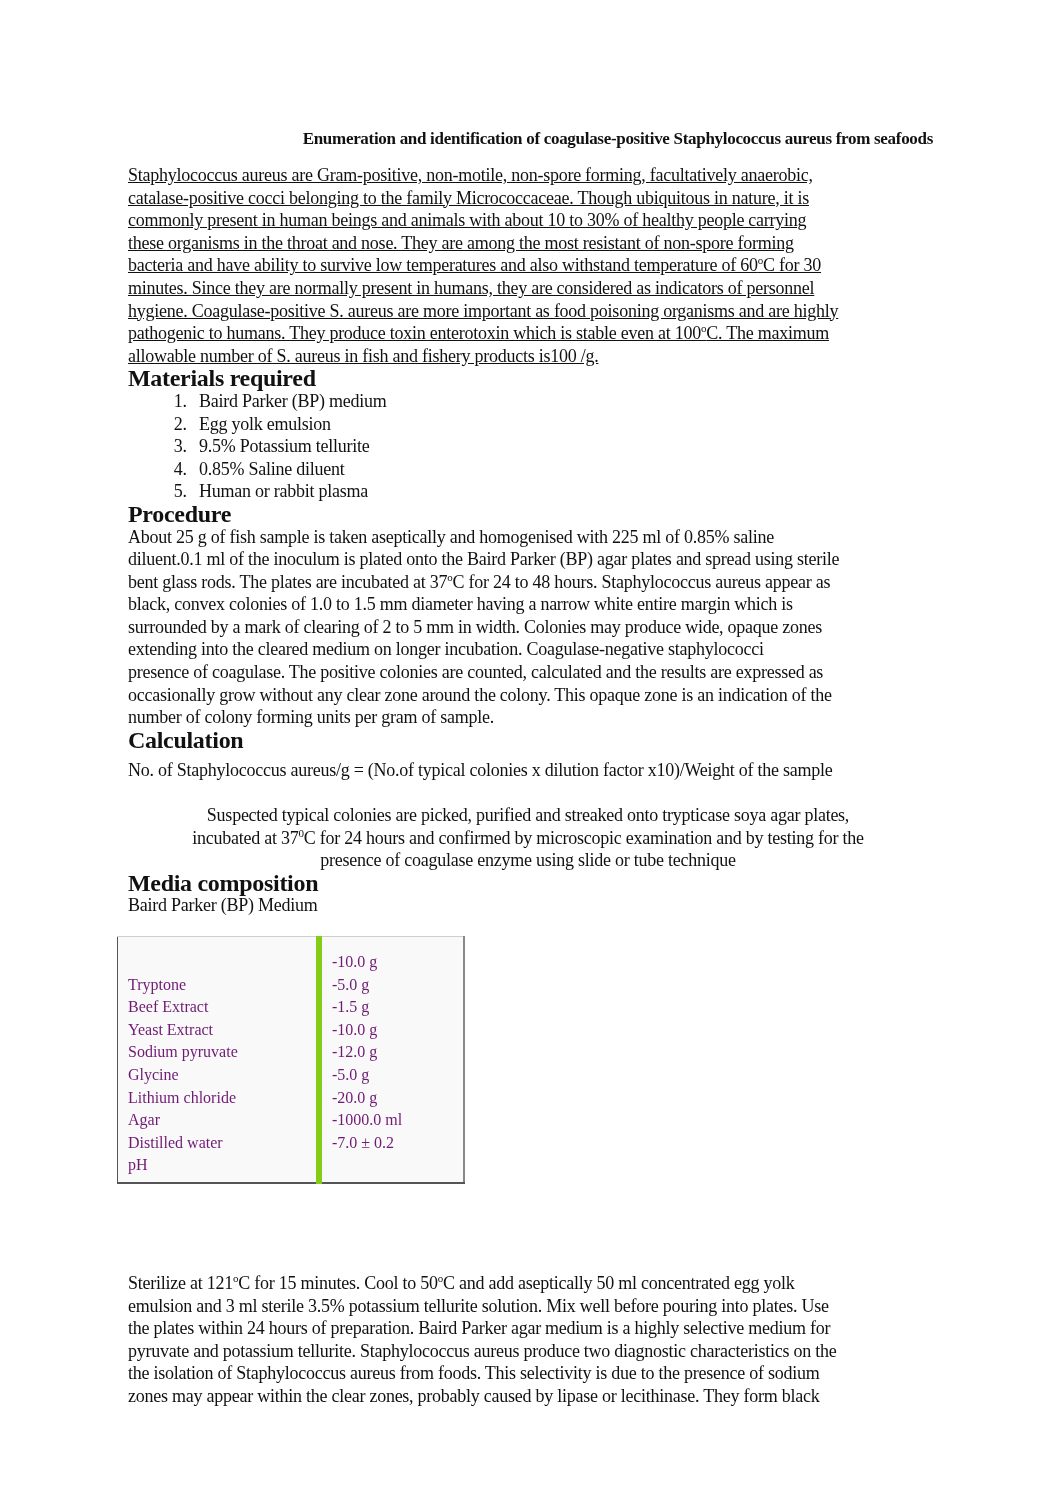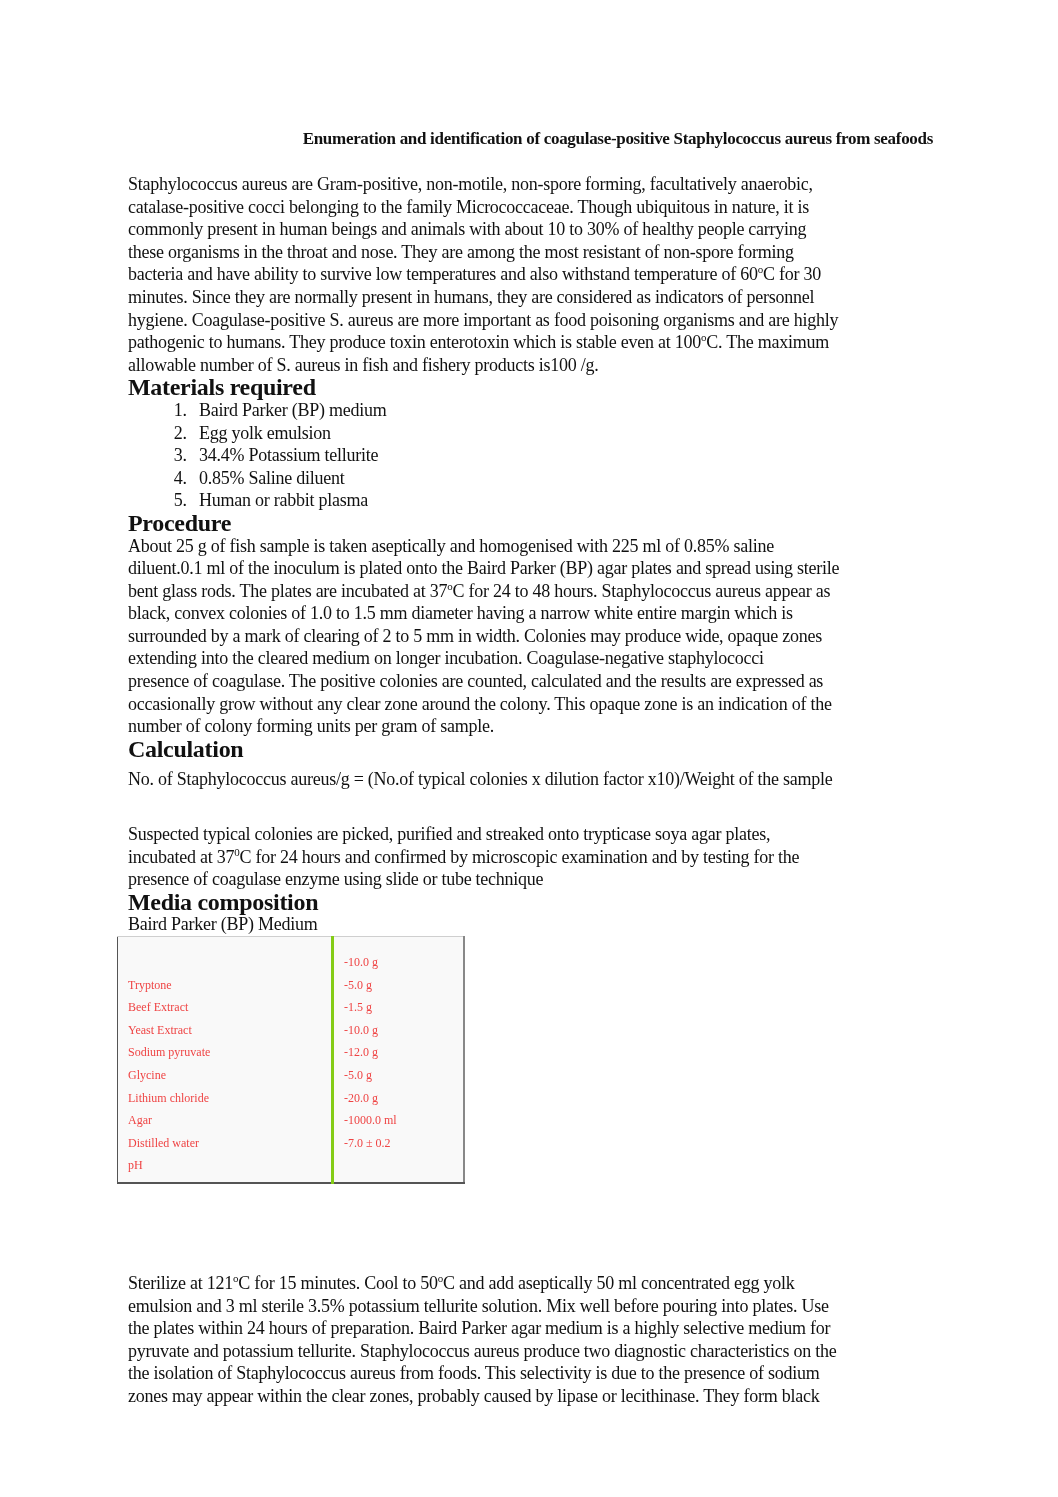--- a/index.html
+++ b/index.html
@@ -7,37 +7,37 @@
     width: 1058px; height: 1497px; position: relative; overflow: hidden;
     font-family: "Liberation Serif", "DejaVu Serif", serif;
     color: #111111;
   }
   .page { position: absolute; left: 128px; top: 128px; width: 800px; }
   .title {
     font-weight: bold; font-size: 17px; text-align: right;
     margin: 0 0 0 25px; width: 780px; line-height: 22px; letter-spacing: -0.3px;
   }
   p, .line { margin: 0; font-size: 18px; line-height: 22.6px; letter-spacing: -0.25px; }
-  .p1 { margin-top: 23px; }
+  .p1 { margin-top: 14px; text-decoration: underline; }
   h3 { margin: 0; font-size: 24px; line-height: 22.6px; font-weight: bold; letter-spacing: -0.3px; }
   ol { margin: 0; padding-left: 63px; font-size: 18px; line-height: 22.6px; }
   ol li { padding-left: 8px; letter-spacing: -0.25px; }
   .calc { margin-top: 8px; }
-  .susp { margin-top: 32px; }
+  .susp { margin-top: 22px; text-align: center; }
   sup { font-size: 11px; line-height: 0; vertical-align: 7px; }
   table.media {
     position: absolute; left: -11px; top: 808px;
     width: 348px; height: 248px;
     border-collapse: collapse; background: #f9f9f9;
     border-left: 1px solid #555; border-top: 1px solid #cfcfcf;
     border-right: 2px solid #888; border-bottom: 2px solid #555;
     font-family: "Liberation Serif", "DejaVu Serif", serif;
   }
-  table.media td { vertical-align: top; padding: 14px 15px 0 10px; font-size: 12px; line-height: 22.6px; color: #ef4444; }
-  table.media td.col1 { width: 188px; border-right: 3px solid #84cc16; padding-top: 36.6px; }
+  table.media td { vertical-align: top; padding: 14px 0 0 10px; font-size: 16px; line-height: 22.6px; color: #701a75; }
+  table.media td.col1 { width: 188px; border-right: 6px solid #84cc16; padding-top: 36.6px; }
   table.media td.col2 { padding-left: 10px; }
   .cell-line { display: block; white-space: nowrap; }
   .after { position: absolute; left: 0; top: 1144px; width: 800px; font-family: Liberation Serif, serif; }
 </style>
 </head>
 <body>
 
 <div class="page">
 
   <div class="title">Enumeration and identification of coagulase-positive Staphylococcus aureus from seafoods</div>
@@ -51,21 +51,21 @@
     <div class="line">minutes. Since they are normally present in humans, they are considered as indicators of personnel</div>
     <div class="line">hygiene. Coagulase-positive S. aureus are more important as food poisoning organisms and are highly</div>
     <div class="line"><span>pathogenic to humans. They produce toxin enterotoxin which is stable even at 100</span><sup>o</sup><span>C. The maximum</span></div>
     <div class="line">allowable number of S. aureus in fish and fishery products is100 /g.</div>
   </div>
 
   <h3>Materials required</h3>
   <ol>
     <li>Baird Parker (BP) medium</li>
     <li>Egg yolk emulsion</li>
-    <li>34.4% Potassium tellurite</li>
+    <li>9.5% Potassium tellurite</li>
     <li>0.85% Saline diluent</li>
     <li>Human or rabbit plasma</li>
   </ol>
 
   <h3>Procedure</h3>
   <div>
     <div class="line">About 25 g of fish sample is taken aseptically and homogenised with 225 ml of 0.85% saline</div>
     <div class="line">diluent.0.1 ml of the inoculum is plated onto the Baird Parker (BP) agar plates and spread using sterile</div>
     <div class="line"><span>bent glass rods. The plates are incubated at 37</span><sup>o</sup><span>C for 24 to 48 hours. Staphylococcus aureus appear as</span></div>
     <div class="line">black, convex colonies of 1.0 to 1.5 mm diameter having a narrow white entire margin which is</div>

